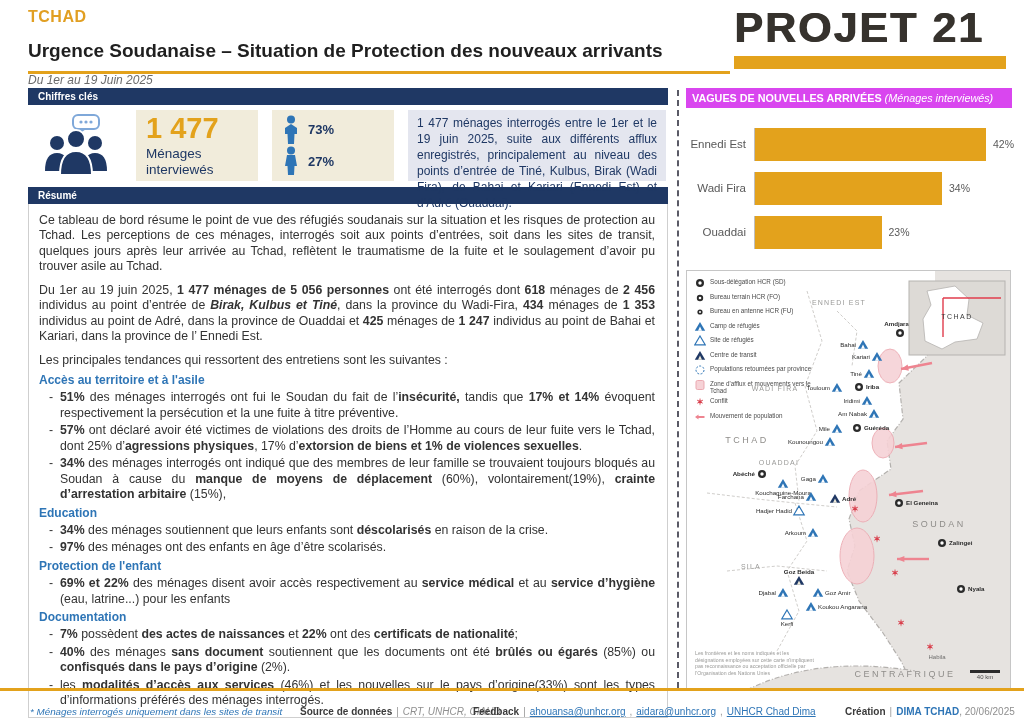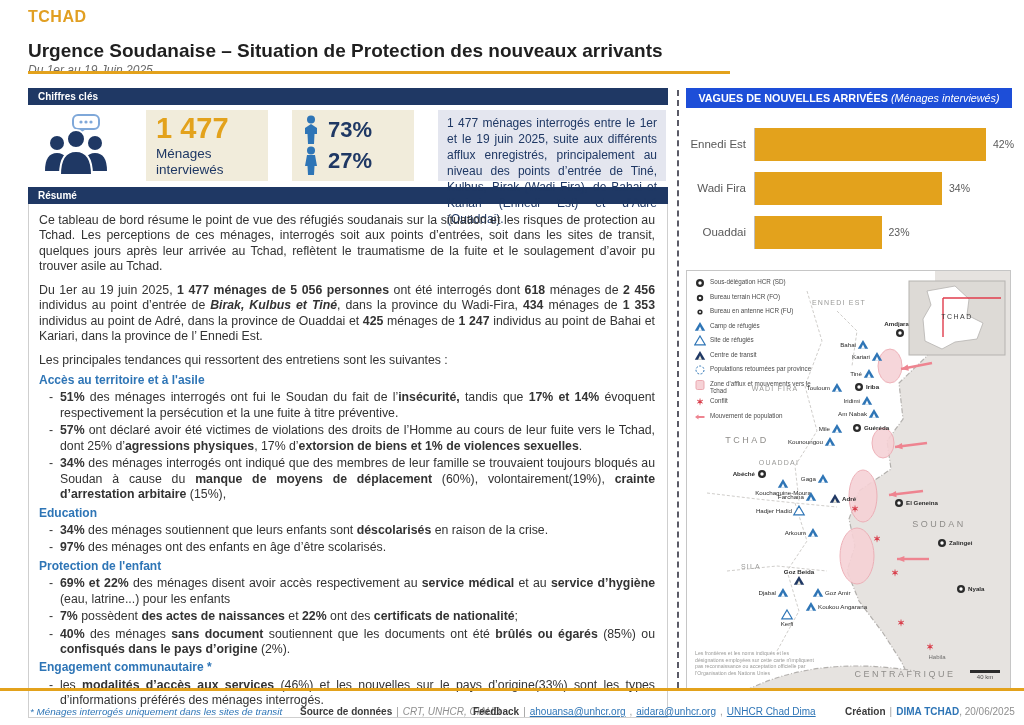--- a/index.html
+++ b/index.html
@@ -3,56 +3,56 @@
 <meta charset="utf-8">
 <style>
   * { margin:0; padding:0; box-sizing:border-box; }
   body { background:#888; font-family:"Liberation Sans", sans-serif; }
   .page { position:relative; width:1024px; height:725px; background:#fff; overflow:hidden; margin:0 auto; }
 
   
   .hdr { position:absolute; left:28px; top:8px; width:700px; }
   .hdr-country { color:#E19F22; font-weight:700; font-size:16px; letter-spacing:.5px; }
   .hdr-title   { color:#1f1f1f; font-weight:700; font-size:19px; margin-top:14px; }
-  .hdr-date    { color:#6b6b6b; font-style:italic; font-size:12px; margin-top:1px; }
+  .hdr-date    { color:#6b6b6b; font-style:italic; font-size:12px; margin-top:11px; }
   .hdr-rule    { position:absolute; left:28px; top:71px; width:702px; height:3px; background:#E3A21C; }
   .logo { position:absolute; right:14px; top:4px; width:276px; }
   .logo-text { font-weight:800; font-size:43px; color:#36322D; letter-spacing:2px; line-height:1.1;
                text-shadow:1px 0 #36322D; white-space:nowrap; }
   .logo-bar  { width:272px; height:13px; background:#E3A21C; margin-top:5px; }
 
   
   .sec-bar { background:#1F3864; color:#fff; font-weight:700; font-size:10px; padding:3px 10px; }
 
   
   .left-col { position:absolute; left:28px; top:88px; width:640px; }
-  .stats { display:flex; gap:24px; padding:5px 2px 6px 2px; height:82px; align-items:stretch; }
+  .stats { display:flex; gap:14px; padding:5px 2px 6px 2px; height:82px; align-items:stretch; }
   .ppl { width:92px; display:flex; align-items:center; justify-content:center; }
   .kf-box { background:#F1ECDB; width:122px; padding:5px 10px; display:flex; flex-direction:column; justify-content:center; }
   .kf-num { color:#E3A21C; font-weight:700; font-size:29px; line-height:1; }
   .kf-lab { color:#1F3864; font-size:13.5px; margin-top:3px; line-height:1.15; }
   .gender-box { background:#F1ECDB; width:122px; padding:4px 10px; display:flex; flex-direction:column; justify-content:space-around; }
   .g-row { display:flex; align-items:center; gap:8px; }
-  .g-pct { color:#1F3864; font-weight:700; font-size:22px; }
+  .g-pct { color:#1F3864; font-weight:700; font-size:13px; }
   .intro { background:#E4E6EF; flex:1; color:#1F3864; font-size:12px; line-height:1.33; padding:6px 9px; text-align:justify; }
 
   .resume-box { border:1px solid #cfcfcf; border-top:none; padding:9px 12px 6px 10px;
                 font-size:12.3px; color:#333; line-height:1.26; }
   .resume-box p { text-align:justify; margin-bottom:8px; }
   .sec-h { color:#2E75B6; font-weight:700; font-size:12px; margin:3px 0 2px 0; }
   .bullet { display:flex; margin:0 0 2px 10px; }
   .bullet .dash { width:11px; flex:none; }
   .bullet .btxt { flex:1; text-align:justify; }
   .b { font-weight:700; }
   .i { font-style:italic; }
 
   
   .col-divider { position:absolute; left:677px; top:90px; height:598px; border-left:2px dashed #5a5a66; }
   .right-col { position:absolute; left:686px; top:88px; width:326px; }
-  .chart-hdr { background:#1d4ed8; color:#fff; font-size:10.8px; font-weight:700; padding:4px 6px; text-align:center; white-space:nowrap; }
+  .chart-hdr { background:#d946ef; color:#fff; font-size:10.8px; font-weight:700; padding:4px 6px; white-space:nowrap; }
   .chart { padding:14px 4px 6px 2px; }
   .chart-row { display:flex; align-items:center; height:44px; }
   .chart-label { width:66px; text-align:right; color:#595959; font-size:11.5px; padding-right:8px; flex:none; }
   .chart-track { flex:1; border-left:1.5px solid #BFBFBF; height:33px; display:flex; align-items:center; }
   .chart-bar { height:33px; background:#E3A21C; flex:none; }
   .chart-value { font-size:10.5px; color:#595959; margin-left:7px; }
 
   .map-box { position:relative; margin-top:10px; width:325px; height:421px; border:1px solid #C6C6C6; background:#fff; overflow:hidden; }
   .map-legend { position:absolute; left:7px; top:6px; width:126px; z-index:3; }
   .leg-row { display:flex; align-items:flex-start; gap:4px; margin-bottom:2.5px; }
@@ -82,20 +82,24 @@
 <body>
 
 <div class="page">
 
   <div class="hdr">
     <div class="hdr-country">TCHAD</div>
     <div class="hdr-title">Urgence Soudanaise – Situation de Protection des nouveaux arrivants</div>
     <div class="hdr-date">Du 1er au 19 Juin 2025</div>
   </div>
   <div class="hdr-rule"></div>
+  <div class="logo">
+    <div class="logo-text">PROJET 21</div>
+    <div class="logo-bar"></div>
+  </div>
 
   <div class="left-col">
     <div class="sec-bar">Chiffres clés</div>
 
     <div class="stats">
       <div class="ppl">
         <svg width="86" height="66" viewBox="0 0 86 66">
           <rect x="40" y="2" width="26" height="14" rx="5" fill="#fff" stroke="#7FA8D9" stroke-width="2"></rect>
           <path d="M48 16 l-3 6 l8 -6 z" fill="#7FA8D9"></path>
           <circle cx="48" cy="9" r="1.6" fill="#7FA8D9"></circle>
@@ -158,29 +162,29 @@
           </div>
           <div class="bullet">
             <span class="dash">-</span>
             <span class="btxt"><span class="b">97%</span><span> des ménages ont des enfants en âge d’être scolarisés.</span></span>
           </div>
           <div class="sec-h">Protection de l'enfant</div>
           <div class="bullet">
             <span class="dash">-</span>
             <span class="btxt"><span class="b">69% et 22%</span><span> des ménages disent avoir accès respectivement au </span><span class="b">service médical</span><span> et au </span><span class="b">service d’hygiène</span><span> (eau, latrine...) pour les enfants</span></span>
           </div>
+          <div class="sec-h">Documentation</div>
           <div class="bullet">
             <span class="dash">-</span>
             <span class="btxt"><span class="b">7%</span><span> possèdent </span><span class="b">des actes de naissances</span><span> et </span><span class="b">22%</span><span> ont des </span><span class="b">certificats de nationalité</span><span>;</span></span>
           </div>
           <div class="bullet">
             <span class="dash">-</span>
             <span class="btxt"><span class="b">40%</span><span> des ménages </span><span class="b">sans document</span><span> soutiennent que les documents ont été </span><span class="b">brûlés ou égarés</span><span> (85%) ou </span><span class="b">confisqués dans le pays d’origine</span><span> (2%).</span></span>
           </div>
-          <div class="sec-h">Engagement communautaire *</div>
           <div class="bullet">
             <span class="dash">-</span>
             <span class="btxt"><span>les </span><span class="b">modalités d’accès aux services</span><span> (46%) et les nouvelles sur le pays d’origine(33%) sont les types d’informations préférés des ménages interrogés.</span></span>
           </div>
         </div>
     </div>
   </div>
 
   <div class="col-divider"></div>
 

